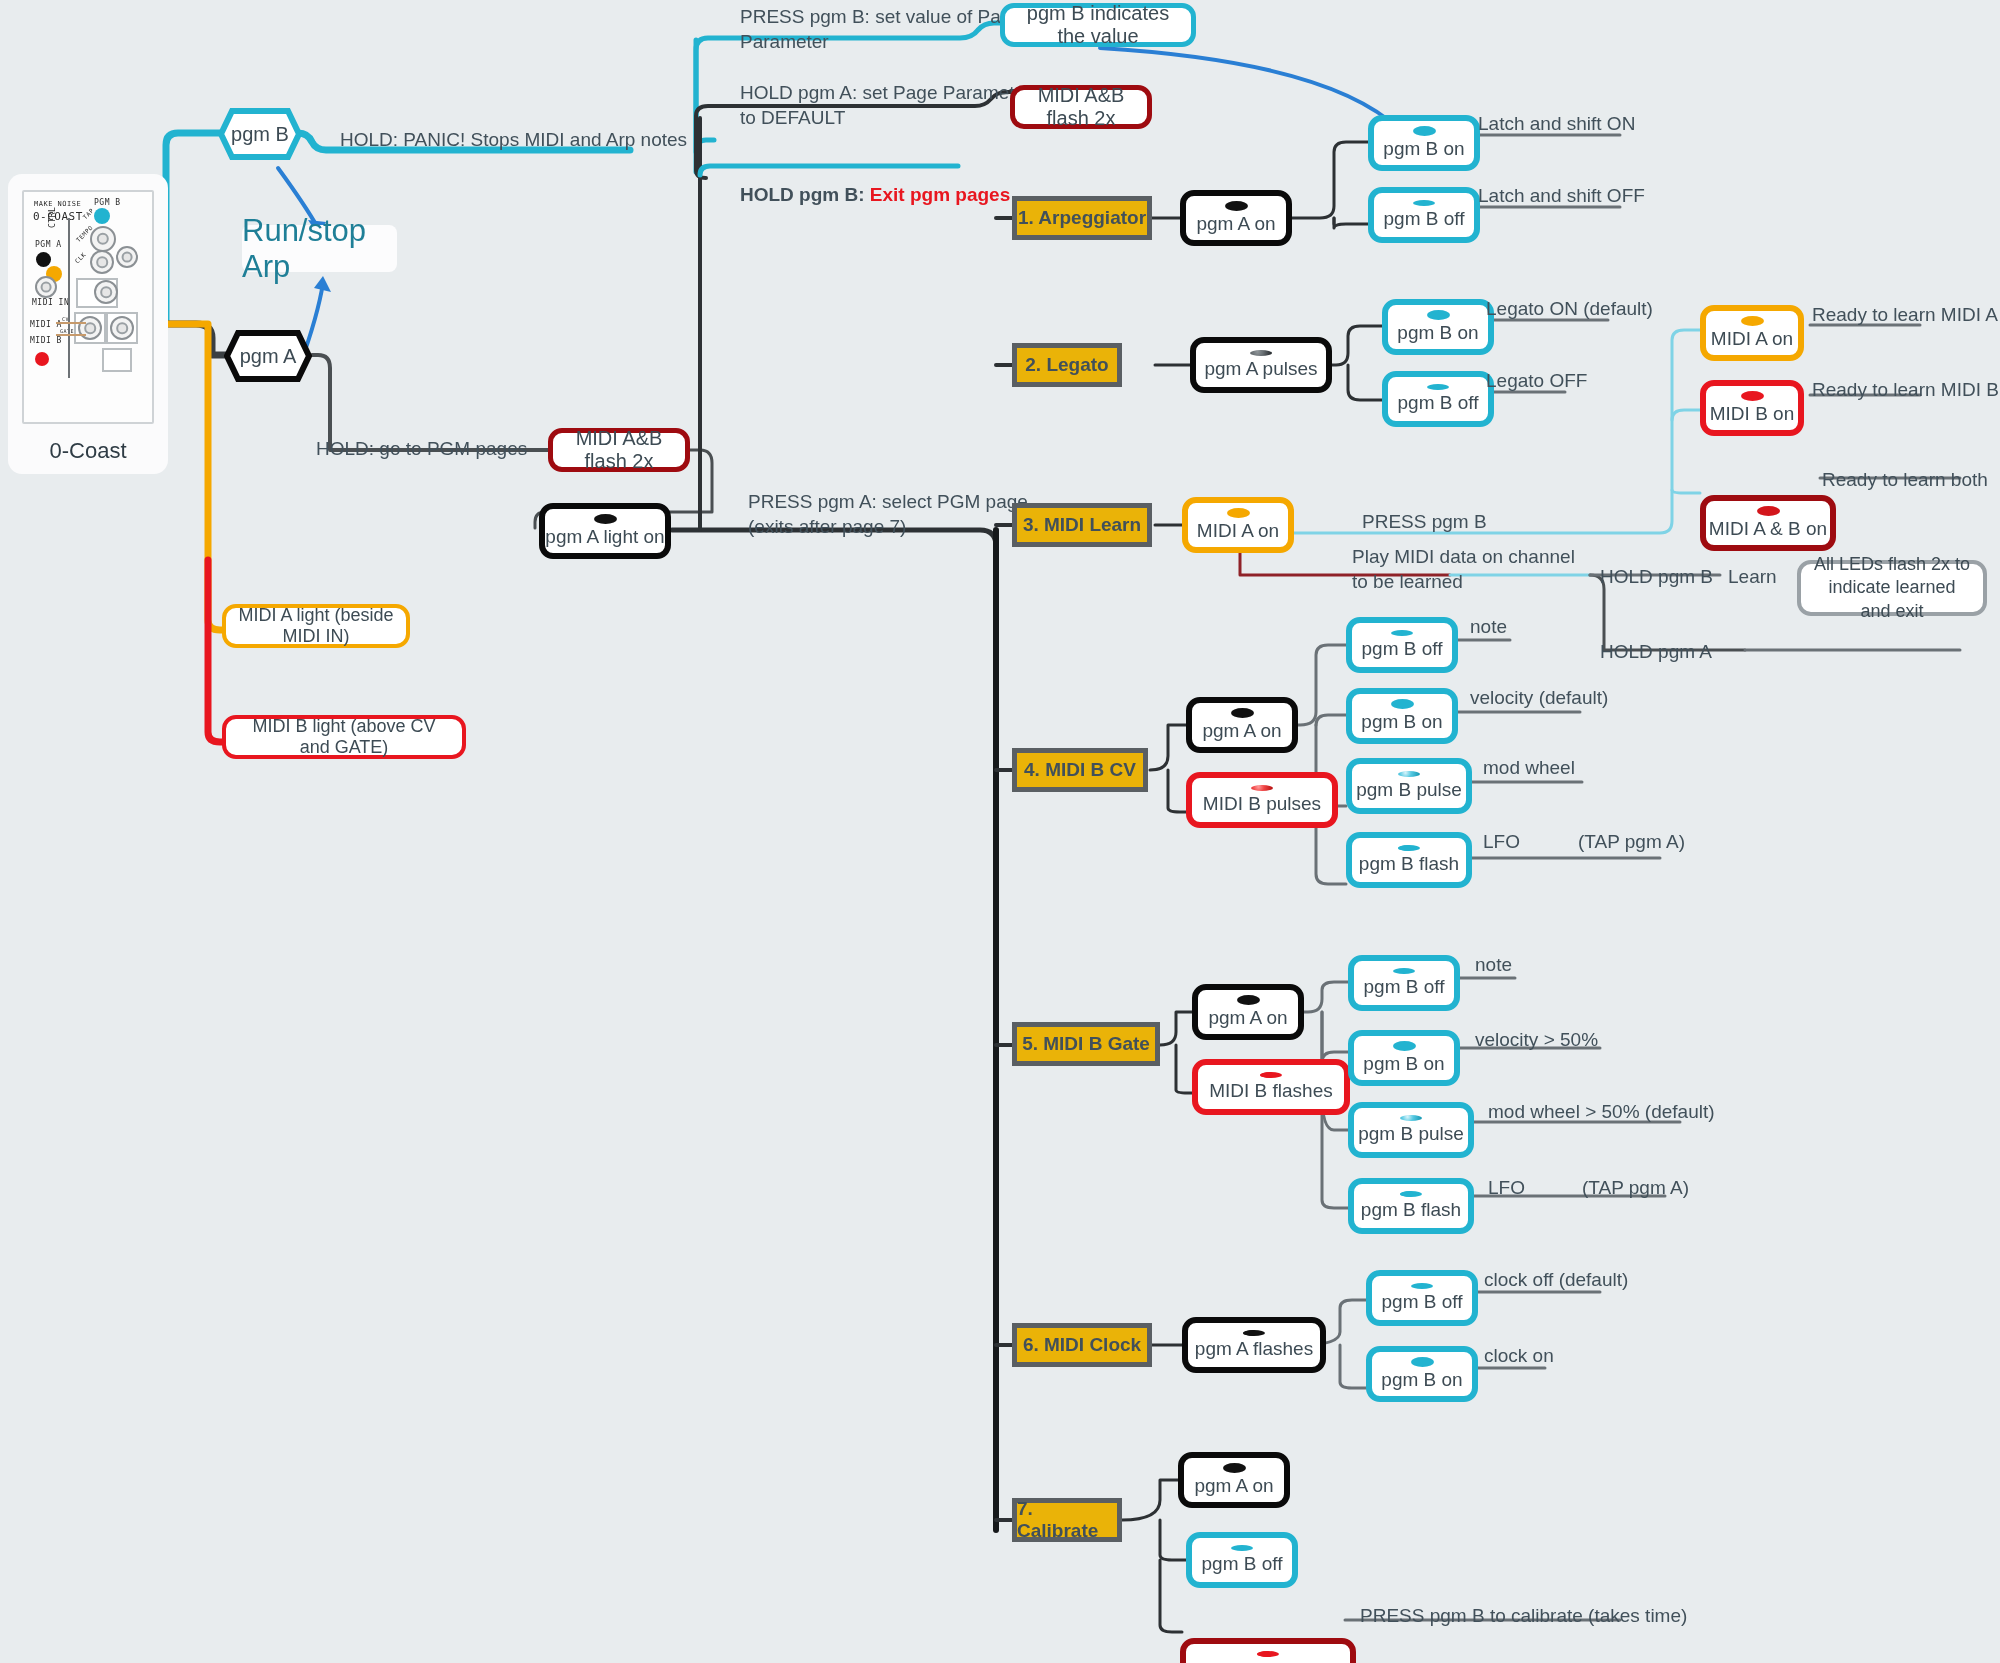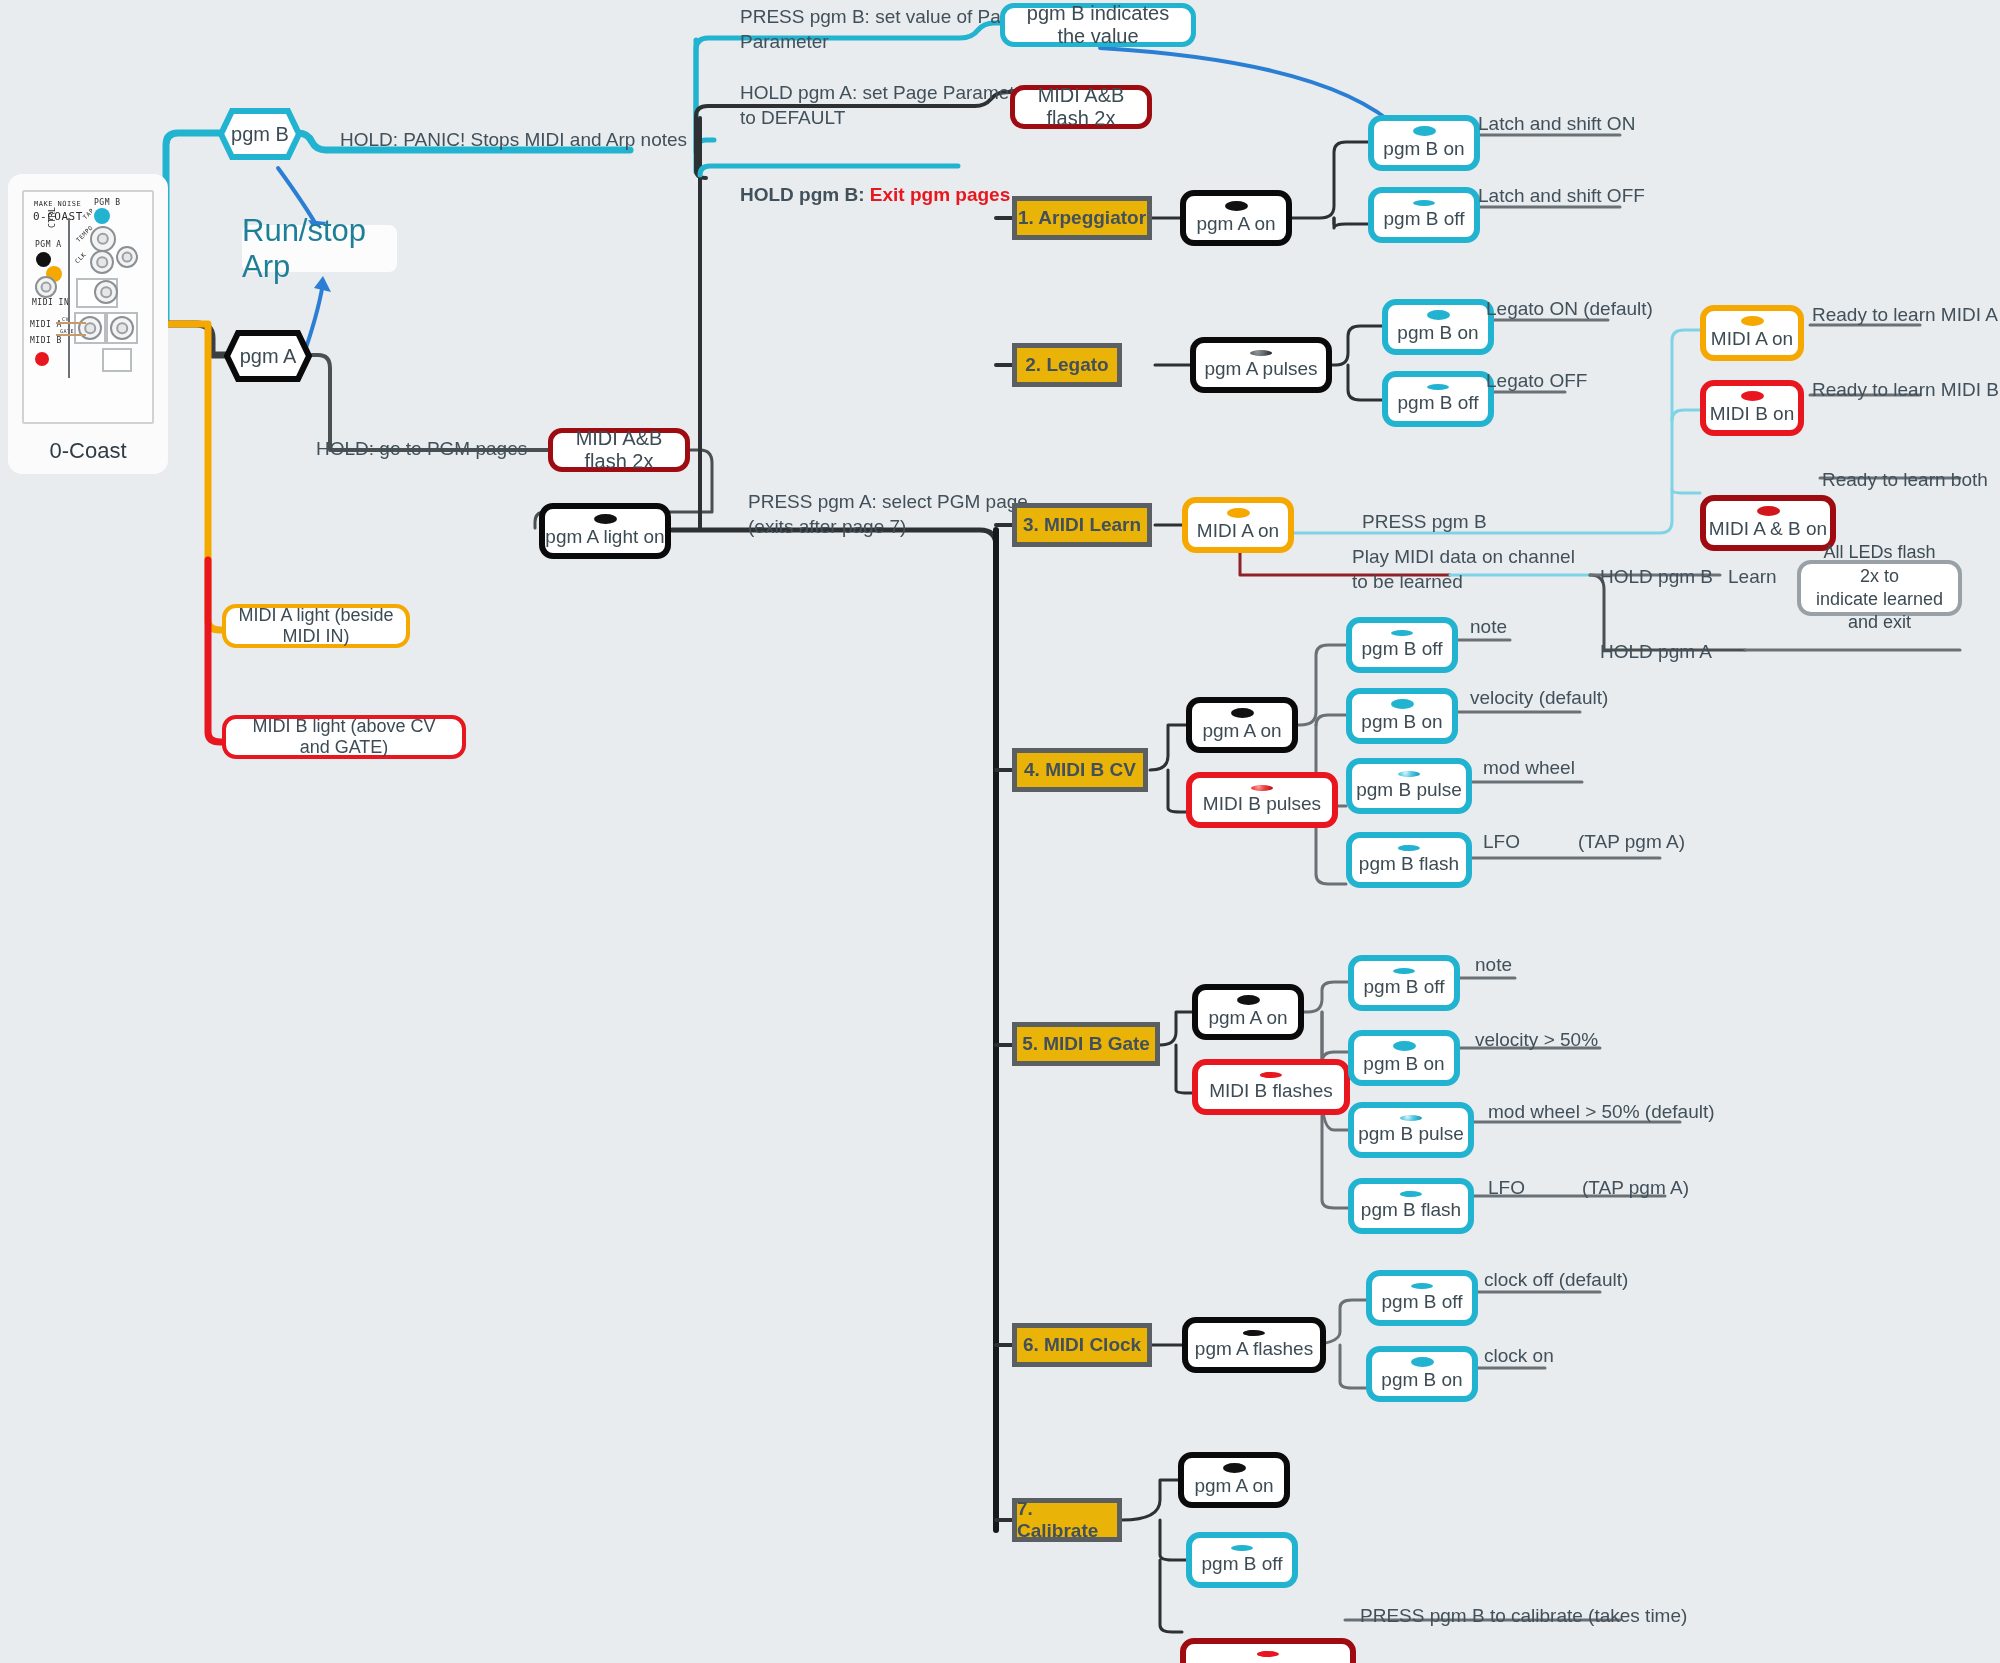--- a/index.html
+++ b/index.html
@@ -384,21 +384,21 @@
   <div class="node led-node bdred" style="left:1700px;top:455px;width:136px;height:56px;">
     <span class="led ring dred"></span>
     <span class="lbl">MIDI A &amp; B on</span>
   </div>
   <div class="elabel" style="left:1822px;top:468px;">Ready to learn both</div>
 
   <div class="elabel" style="left:1352px;top:545px;">Play MIDI data on channel
 to be learned</div>
   <div class="elabel" style="left:1600px;top:565px;">HOLD pgm B</div>
   <div class="elabel" style="left:1728px;top:565px;">Learn</div>
-  <div class="obox gray" style="left:1797px;top:560px;width:165px;height:56px;font-size:18px;">
+  <div class="obox gray" style="left:1797px;top:560px;width:190px;height:56px;font-size:18px;">
     <span style="white-space:pre-line;">All LEDs flash 2x to
 indicate learned and exit</span>
   </div>
   <div class="elabel" style="left:1600px;top:640px;">HOLD pgm A</div>
 
   <div class="pagebox" style="left:1012px;top:748px;width:136px;height:44px;">
     <span>4. MIDI B CV</span>
   </div>
   <div class="node led-node bw" style="left:1186px;top:697px;width:112px;height:56px;">
     <span class="led ring"></span>

